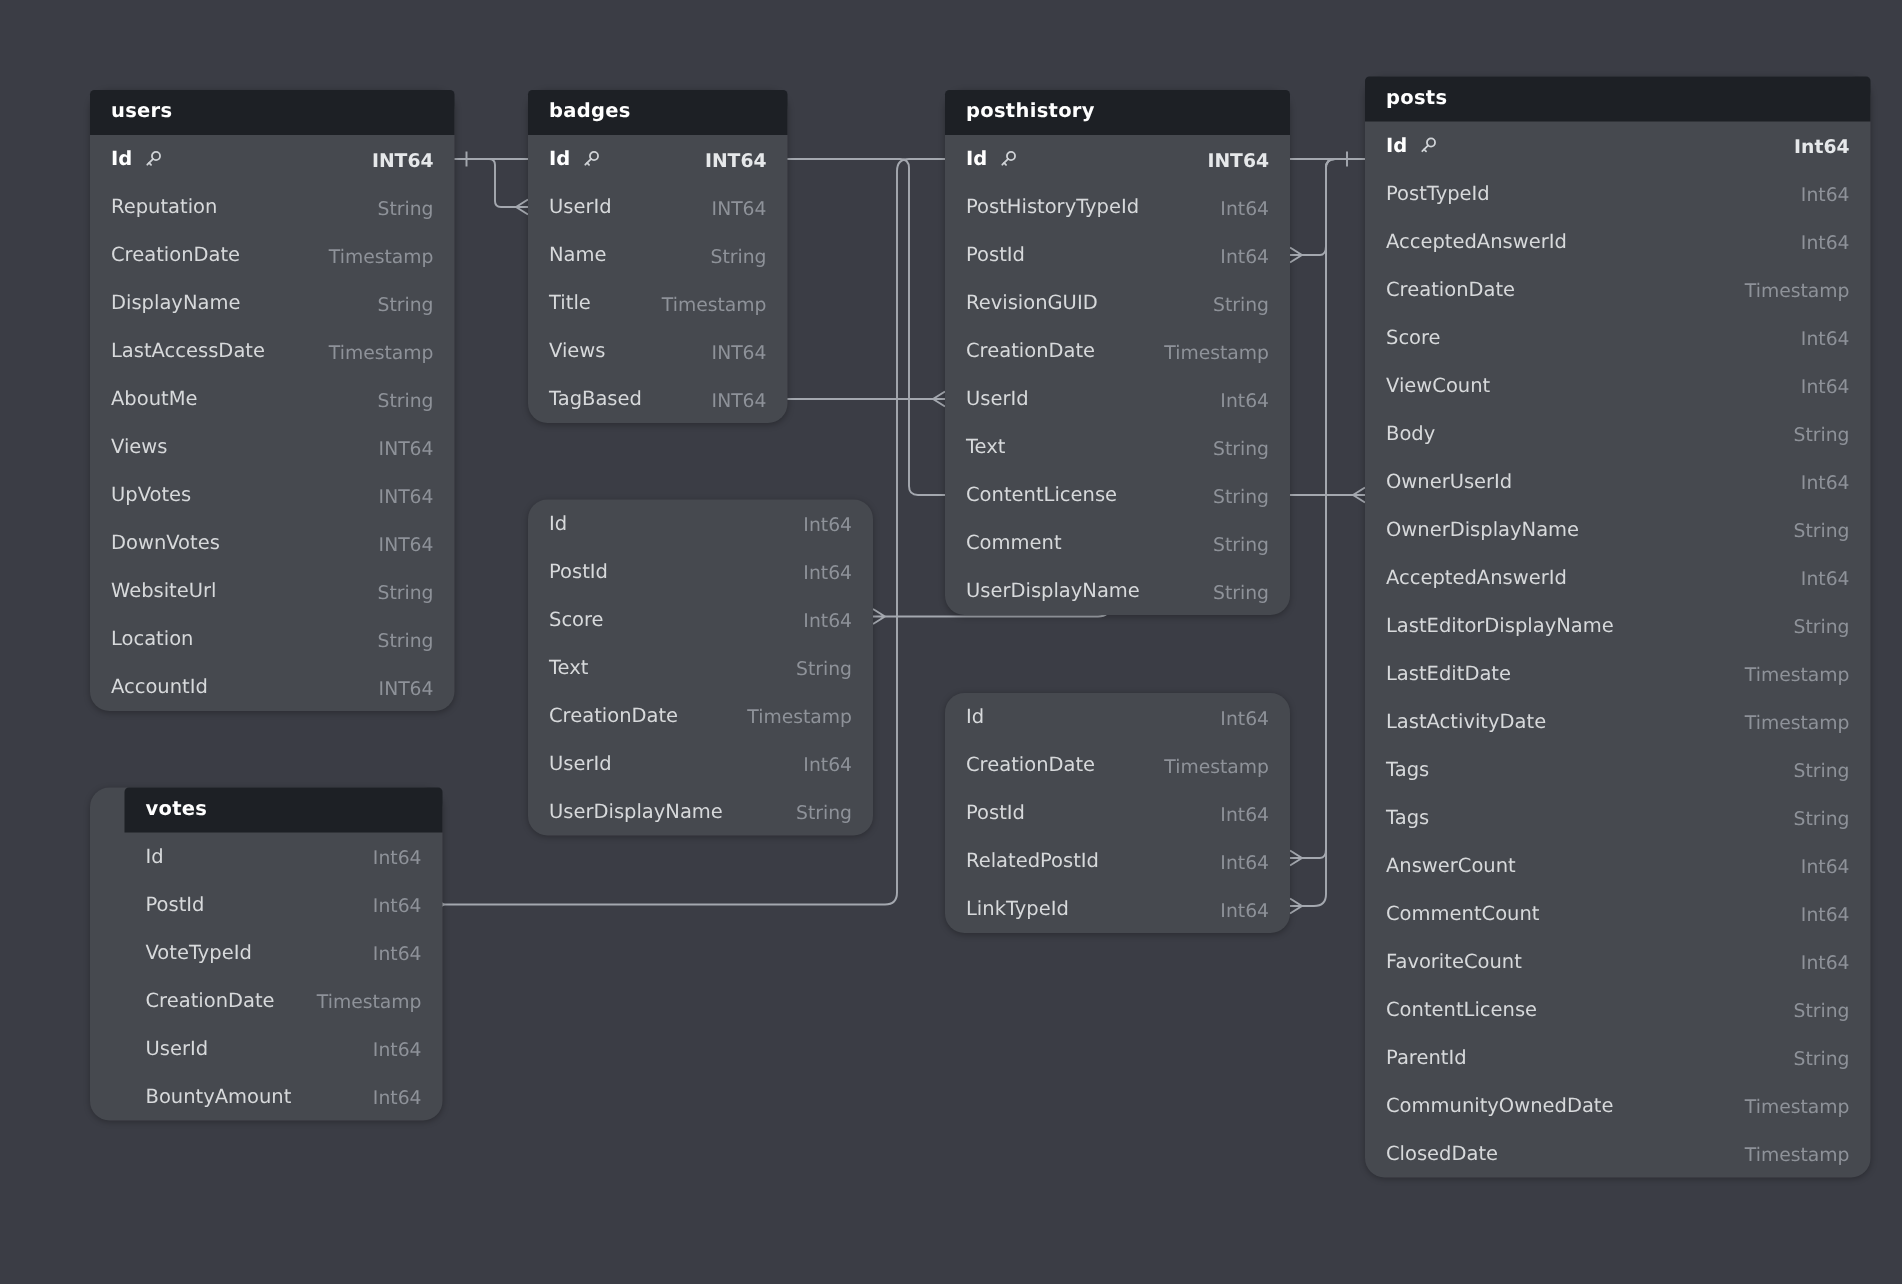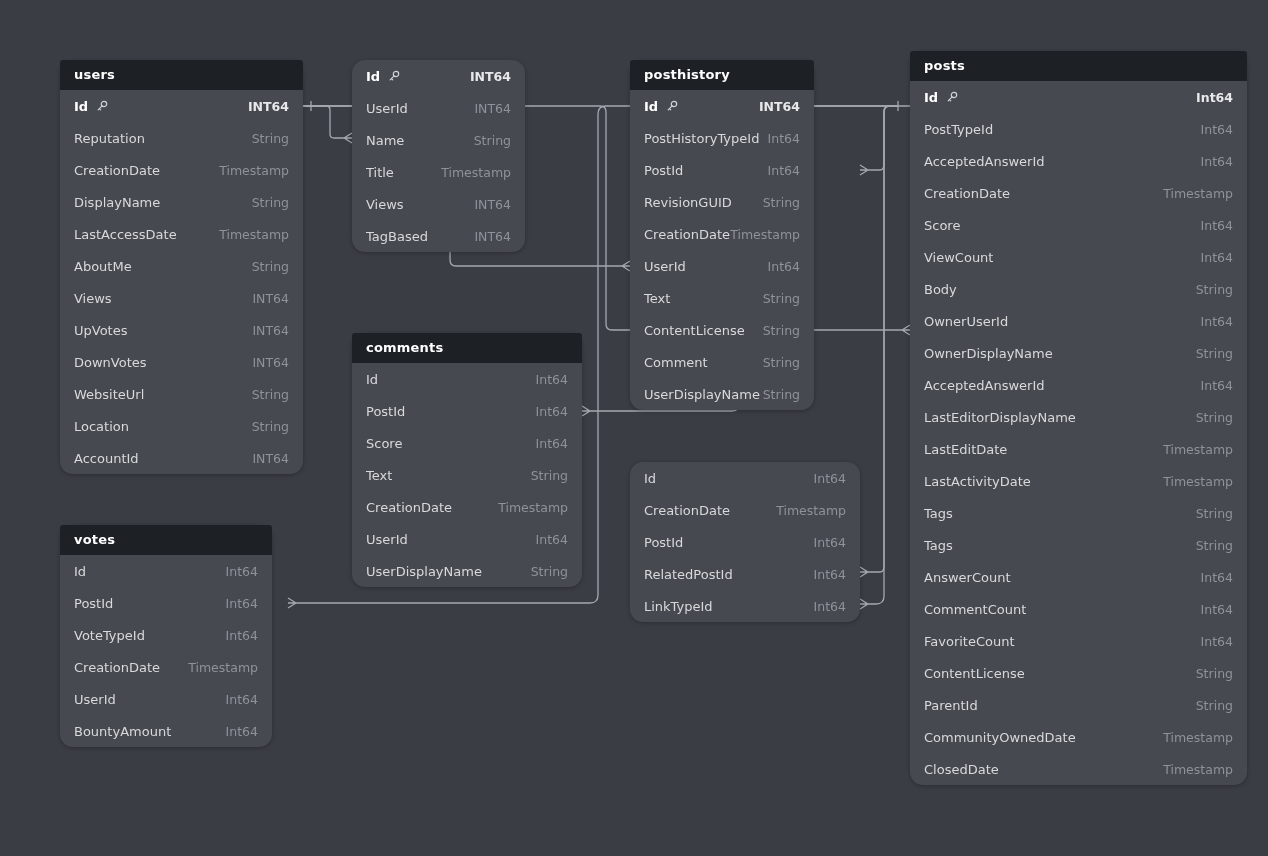--- a/index.html
+++ b/index.html
@@ -156,20 +156,21 @@
           <span class="ftype">String</span>
         </div>
         <div class="row">
           <span class="fname">
             <span>AccountId</span>
           </span>
           <span class="ftype">INT64</span>
         </div>
       </div>
       <div class="card" style="left: 352px; top: 60px; width: 173px;">
+        <div class="hdr">badges</div>
         <div class="row pk">
           <span class="fname">
             <span>Id</span>
             <svg class="keyicon" width="12" height="12" viewBox="0 0 12 12">
               <g fill="none" stroke="#cfd2d6" stroke-width="1.2" stroke-linecap="round">
                 <circle cx="8" cy="4" r="2.7"></circle>
                 <path d="M6.1 5.9 L2.2 9.8"></path>
                 <path d="M3.4 8.6 L4.7 9.9"></path>
               </g>
             </svg>
@@ -201,21 +202,20 @@
           <span class="ftype">INT64</span>
         </div>
         <div class="row">
           <span class="fname">
             <span>TagBased</span>
           </span>
           <span class="ftype">INT64</span>
         </div>
       </div>
       <div class="card" style="left: 352px; top: 333px; width: 230px;">
-        <div class="hdr">comments</div>
         <div class="row">
           <span class="fname">
             <span>Id</span>
           </span>
           <span class="ftype">Int64</span>
         </div>
         <div class="row">
           <span class="fname">
             <span>PostId</span>
           </span>
@@ -245,21 +245,21 @@
           </span>
           <span class="ftype">Int64</span>
         </div>
         <div class="row">
           <span class="fname">
             <span>UserDisplayName</span>
           </span>
           <span class="ftype">String</span>
         </div>
       </div>
-      <div class="card" style="left: 60px; top: 525px; width: 212px;">
+      <div class="card" style="left: 60px; top: 525px; width: 212px; padding-left: 23px;">
         <div class="hdr">votes</div>
         <div class="row">
           <span class="fname">
             <span>Id</span>
           </span>
           <span class="ftype">Int64</span>
         </div>
         <div class="row">
           <span class="fname">
             <span>PostId</span>
@@ -284,21 +284,21 @@
           </span>
           <span class="ftype">Int64</span>
         </div>
         <div class="row">
           <span class="fname">
             <span>BountyAmount</span>
           </span>
           <span class="ftype">Int64</span>
         </div>
       </div>
-      <div class="card" style="left: 630px; top: 60px; width: 184px;">
+      <div class="card" style="left: 630px; top: 60px; width: 230px;">
         <div class="hdr">posthistory</div>
         <div class="row pk">
           <span class="fname">
             <span>Id</span>
             <svg class="keyicon" width="12" height="12" viewBox="0 0 12 12">
               <g fill="none" stroke="#cfd2d6" stroke-width="1.2" stroke-linecap="round">
                 <circle cx="8" cy="4" r="2.7"></circle>
                 <path d="M6.1 5.9 L2.2 9.8"></path>
                 <path d="M3.4 8.6 L4.7 9.9"></path>
               </g>

